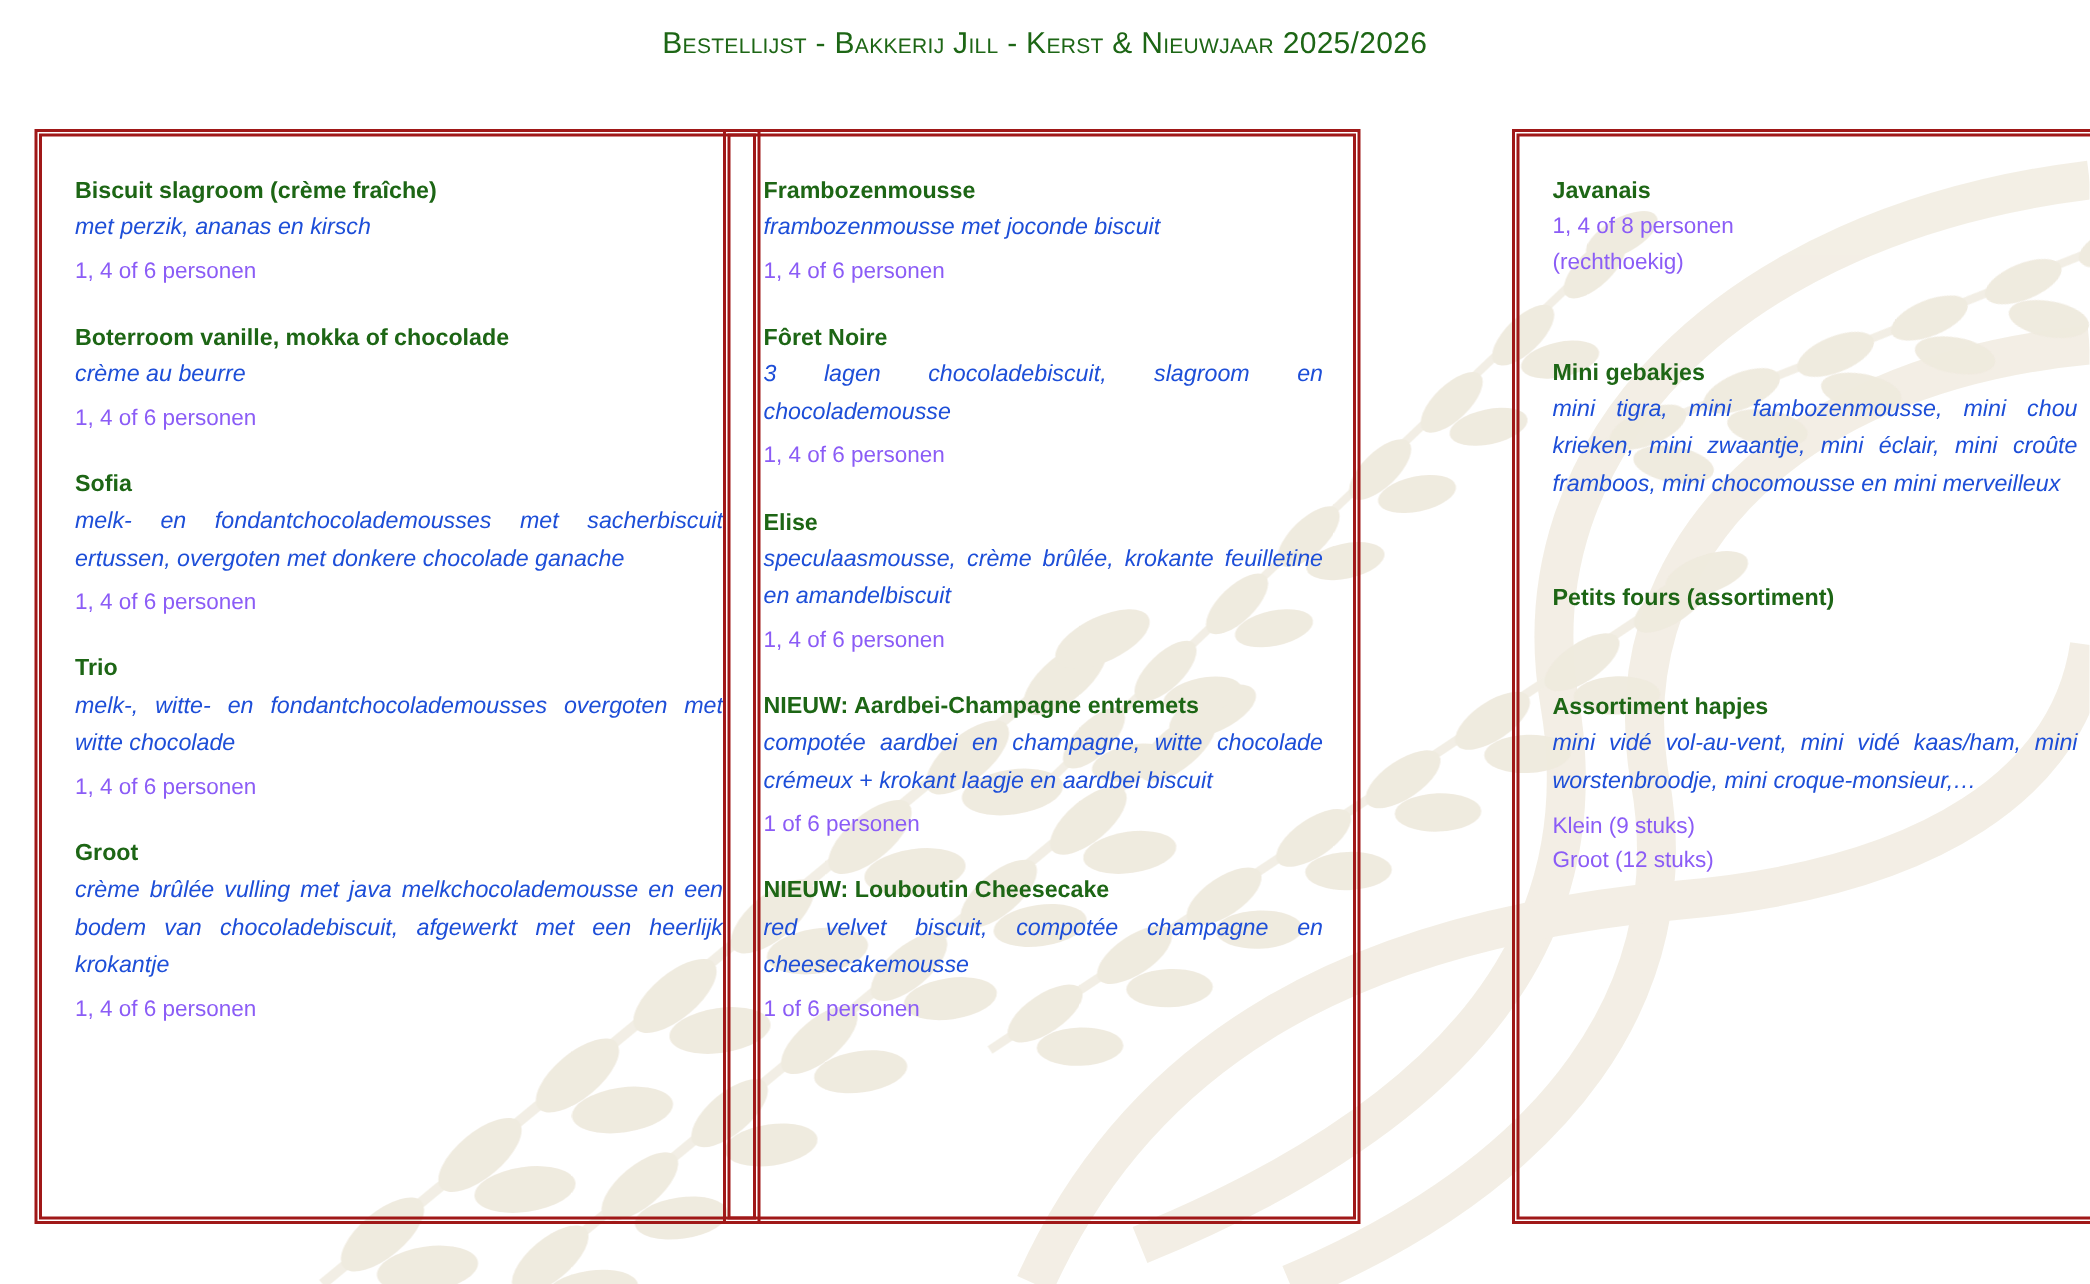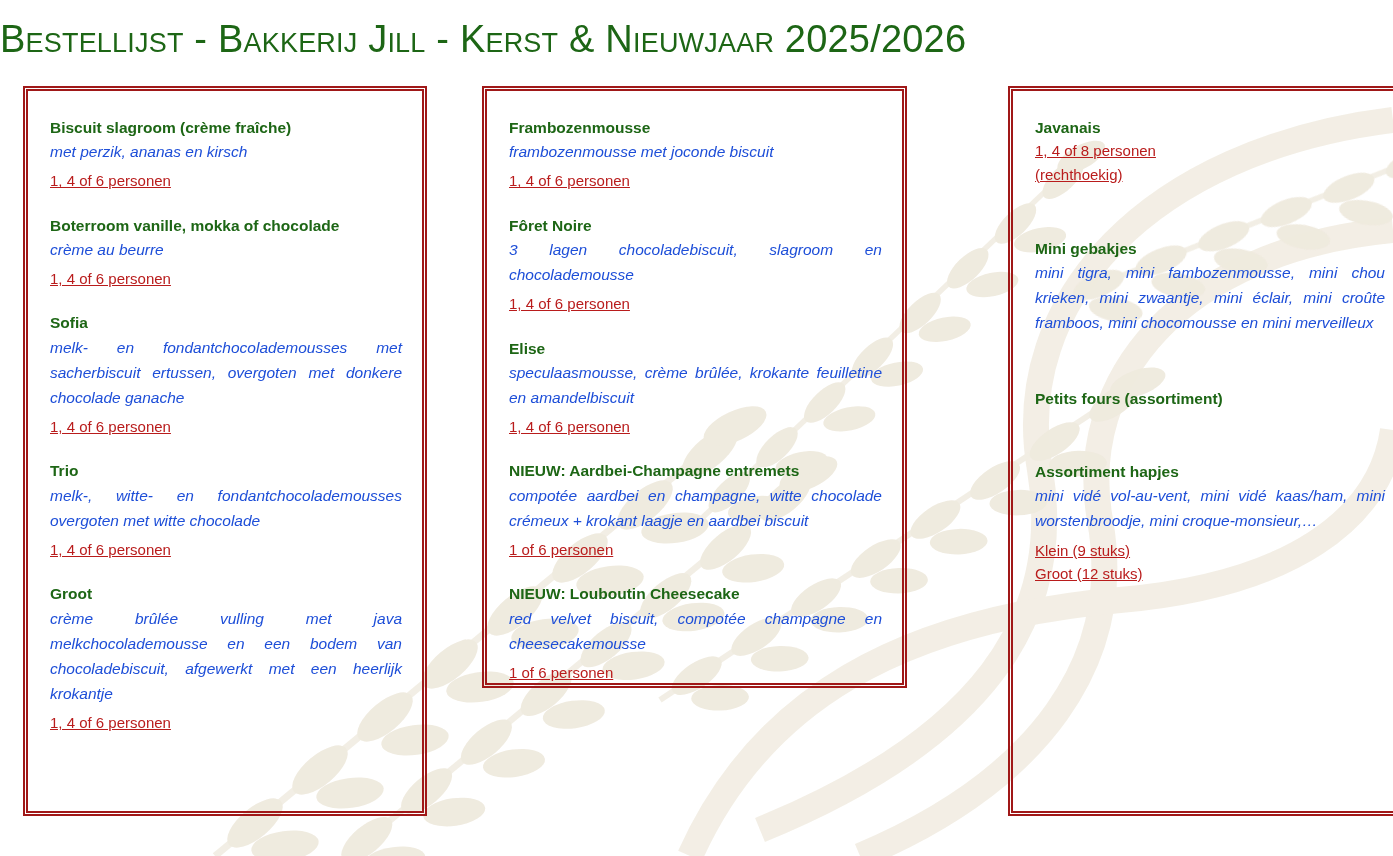--- a/index.html
+++ b/index.html
@@ -25,23 +25,23 @@
     pointer-events: none;
     z-index: 0;
   }
 
   
   #page-title {
     position: absolute;
     top: 18px;
     left: 0;
     width: 1393px;
-    text-align: left;
+    text-align: center;
     color: #1d6615;
-    font-size: 38px;
+    font-size: 20px;
     font-weight: 400;
     letter-spacing: 0.2px;
     font-variant: small-caps;
     font-family: "Liberation Sans", sans-serif;
     white-space: nowrap;
     z-index: 3;
   }
 
   
   #columns {
@@ -53,22 +53,22 @@
     z-index: 2;
   }
   .column {
     position: absolute;
     top: 0;
     box-sizing: border-box;
     border: 5px double #a01818;
     background: transparent;
     padding: 26px 20px 10px 22px;
   }
-  #col-0 { left: 23px;  width: 404px; height: 730px; }
-  #col-1 { left: 482px; width: 425px; height: 602px; }
+  #col-0 { left: 23px;  width: 484px; height: 730px; }
+  #col-1 { left: 482px; width: 425px; height: 730px; }
   #col-2 { left: 968px; width: 402px; height: 730px; margin-left: 40px; }
 
   
   .item { margin-bottom: 22px; }
   .item:last-child { margin-bottom: 0; }
 
   .item-name {
     color: #1d6615;
     font-weight: bold;
     font-size: 15.5px;
@@ -78,26 +78,25 @@
   .item-desc {
     color: #1d4ed8;
     font-style: italic;
     font-size: 15.5px;
     line-height: 1.62;
     text-align: justify;
     text-justify: inter-word;
     margin: 0 0 5px 0;
   }
   .item-serving {
-    color: #b91c1c;
+    color: #8b5cf6;
     font-size: 15px;
     line-height: 1.55;
     margin: 0;
     white-space: pre-line;
-    text-decoration: underline;
   }
 
   .spacer-lg { height: 30px; }
 </style>
 </head>
 <body>
 
 <svg id="watermark" viewBox="0 0 1393 856" xmlns="http://www.w3.org/2000/svg" aria-hidden="true">
   <defs>
     <g id="wheat-leaf">

